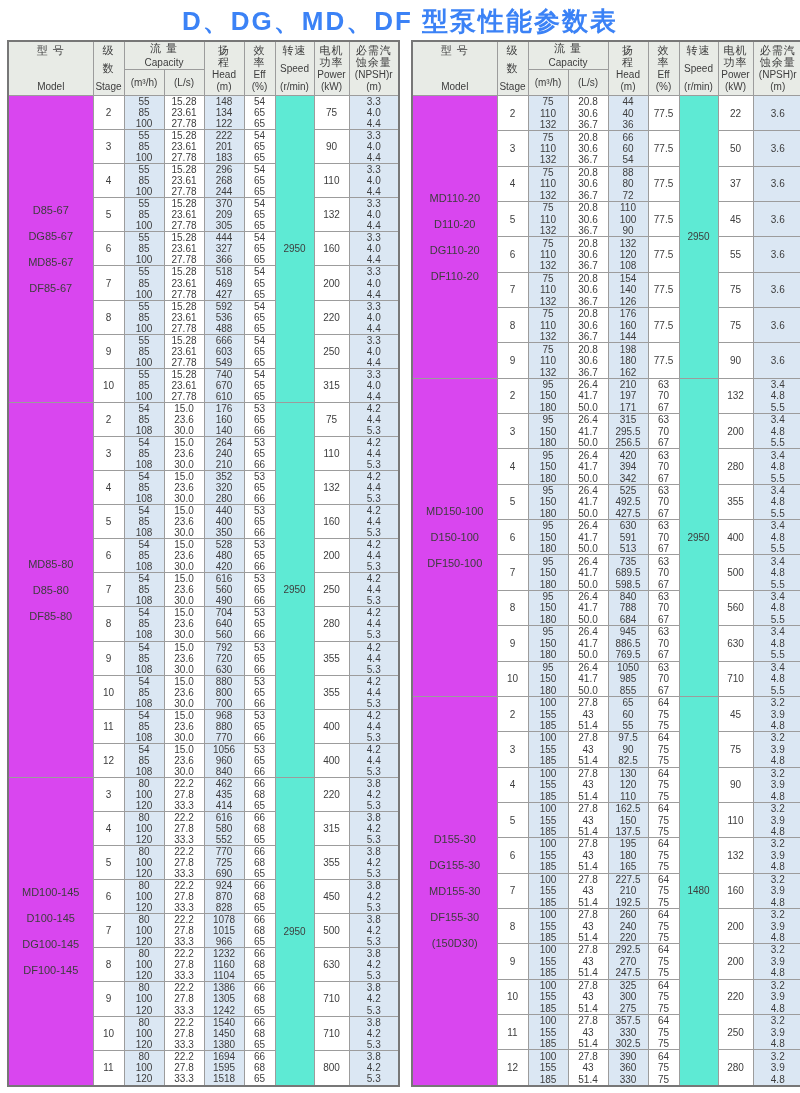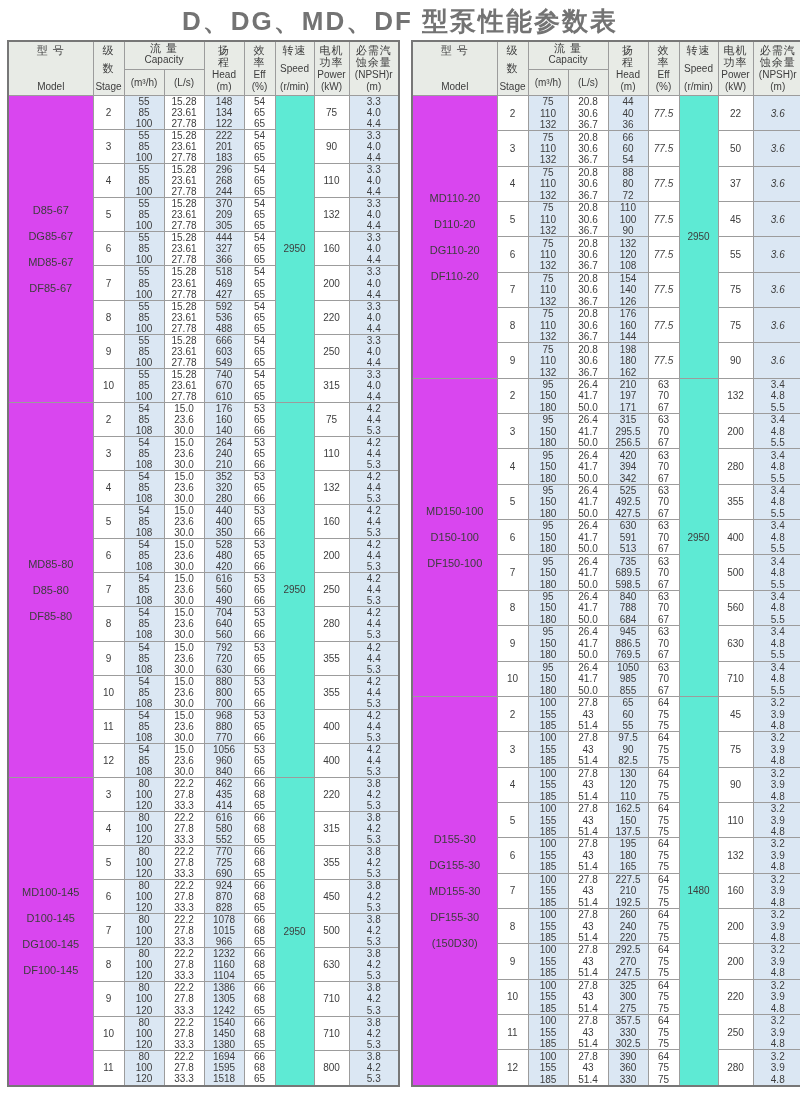--- a/index.html
+++ b/index.html
@@ -15,21 +15,21 @@
   }
   .page-title {
     position: absolute;
     top: 4px;
     left: 0;
     width: 100%;
     text-align: center;
     font-size: 26px;
     font-weight: bold;
     letter-spacing: 2px;
-    color: #737373;
+    color: #3b82f6;
     white-space: nowrap;
   }
   .tables-wrap {
     position: absolute;
     top: 40px;
     left: 7px;
     display: flex;
     gap: 11px;
   }
   table.pump {
@@ -60,37 +60,37 @@
   .th-stack {
     display: flex;
     flex-direction: column;
     justify-content: space-between;
     height: 49px;
     padding: 1px 0;
   }
   .th-stack2 {
     display: flex;
     flex-direction: column;
-    justify-content: flex-start;
+    justify-content: space-between;
     height: 27px;
     padding: 1px 0;
   }
   .th-cn { font-size: 11px; letter-spacing: 1px; }
   .th-en { font-size: 10px; letter-spacing: 0; }
   td.c-blue { background: #dbe7f3; }
   td.c-model {
     background: #d946ef;
     text-align: left;
     padding-left: 7px;
     border-bottom: 1px solid #9c9c9c;
   }
   td.c-model .model-line { line-height: 26px; font-size: 11px; white-space: nowrap; }
   td.c-speed { background: #5eead4; border-bottom: 1px solid #9c9c9c; }
   td.c-stage, td.c-power { border-bottom: 1px solid #9c9c9c; }
-  td.c-merged { border-bottom: 1px solid #9c9c9c; font-style: italic; }
+  td.c-merged { border-bottom: 1px solid #9c9c9c; }
   tr.rowend > td { border-bottom: 1px solid #9c9c9c; }
 </style>
 </head>
 <body>
 
 <div class="page">
   <div class="page-title">D、DG、MD、DF 型泵性能参数表</div>
   <div class="tables-wrap">
     <div id="left-table-mount">
         <table class="pump">

